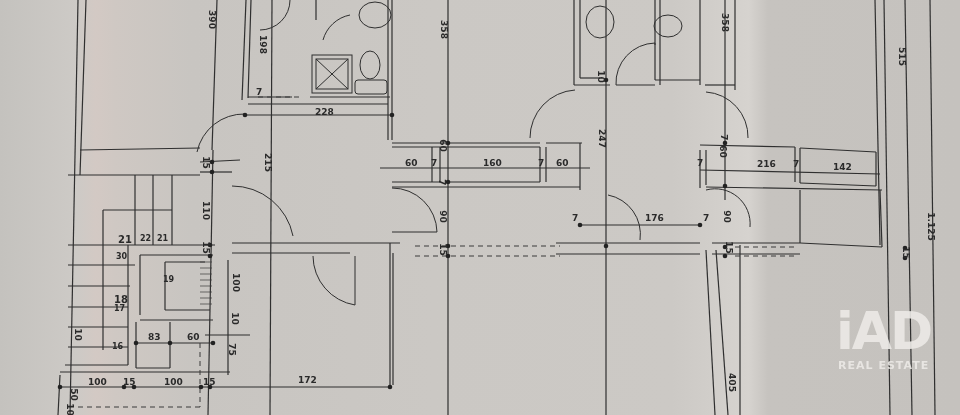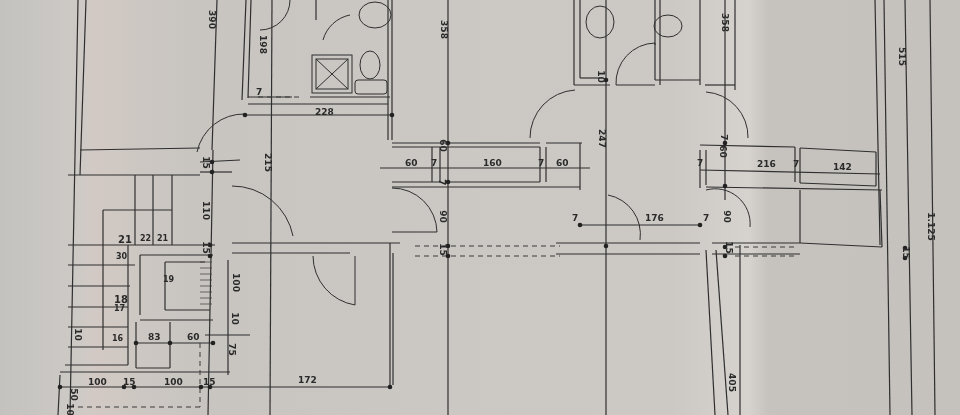--- a/index.html
+++ b/index.html
@@ -260,22 +260,26 @@
   <span class="dim" style="left:645px;top:214px;">176</span>
   <span class="dim" style="left:703px;top:214px;">7</span>
   <span class="dim" style="left:148px;top:333px;">83</span>
   <span class="dim" style="left:187px;top:333px;">60</span>
   <span class="dim" style="left:88px;top:378px;">100</span>
   <span class="dim" style="left:123px;top:378px;">15</span>
   <span class="dim" style="left:164px;top:378px;">100</span>
   <span class="dim" style="left:203px;top:378px;">15</span>
   <span class="dim" style="left:298px;top:376px;">172</span>
 
-  <span class="dim" style="left:112px;top:335px;font-size:8px;">16</span>
+  <span class="dim" style="left:112px;top:343px;font-size:8px;">16</span>
   <span class="dim" style="left:114px;top:305px;font-size:8px;">17</span>
   <span class="dim" style="left:114px;top:295px;font-size:10px;">18</span>
   <span class="dim" style="left:115px;top:276px;font-size:8px;margin-left:48px;">19</span>
   <span class="dim" style="left:116px;top:253px;font-size:8px;">30</span>
   <span class="dim" style="left:118px;top:235px;font-size:10px;">21</span>
   <span class="dim" style="left:140px;top:235px;font-size:8px;">22</span>
   <span class="dim" style="left:157px;top:235px;font-size:8px;">21</span>
 
+  <div class="wm">
+    <div class="wm-logo">iAD</div>
+    <div class="wm-sub">REAL ESTATE</div>
+  </div>
 </div>
 
 </body></html>

